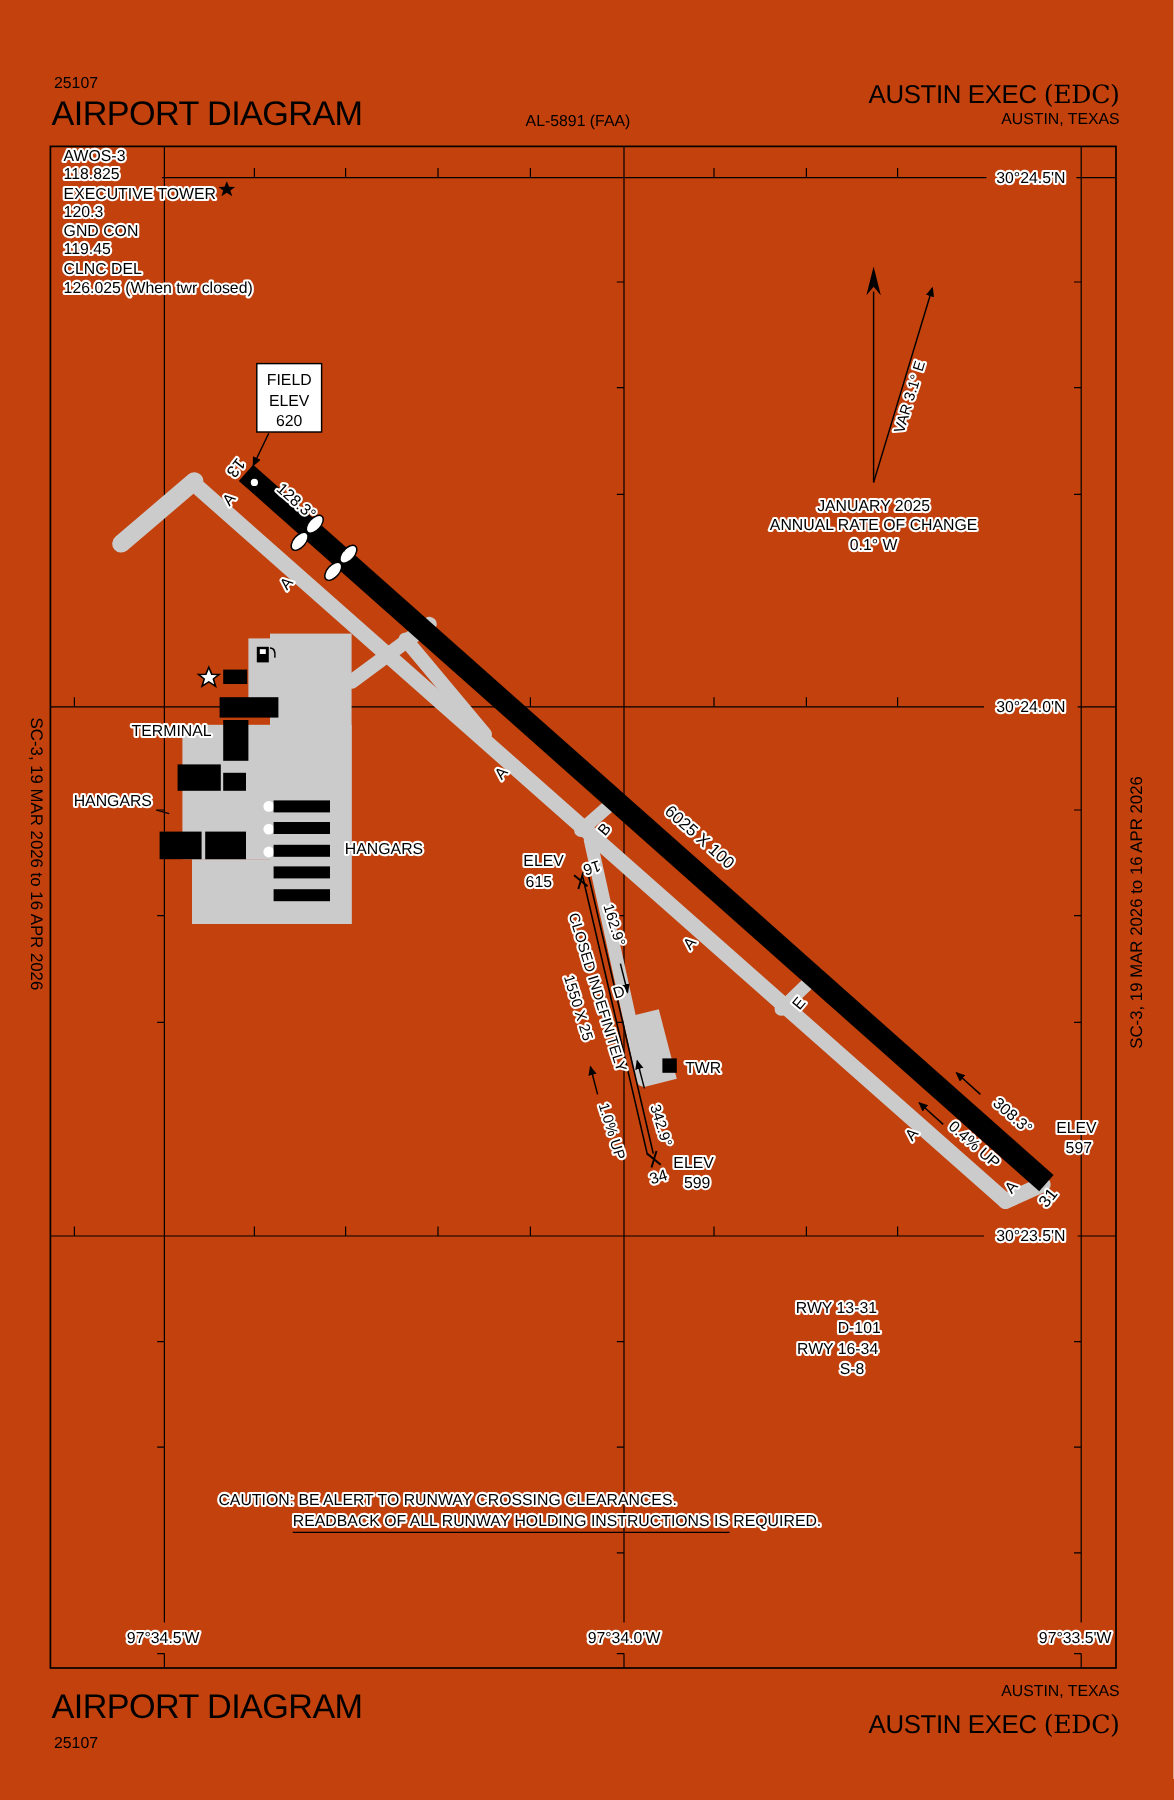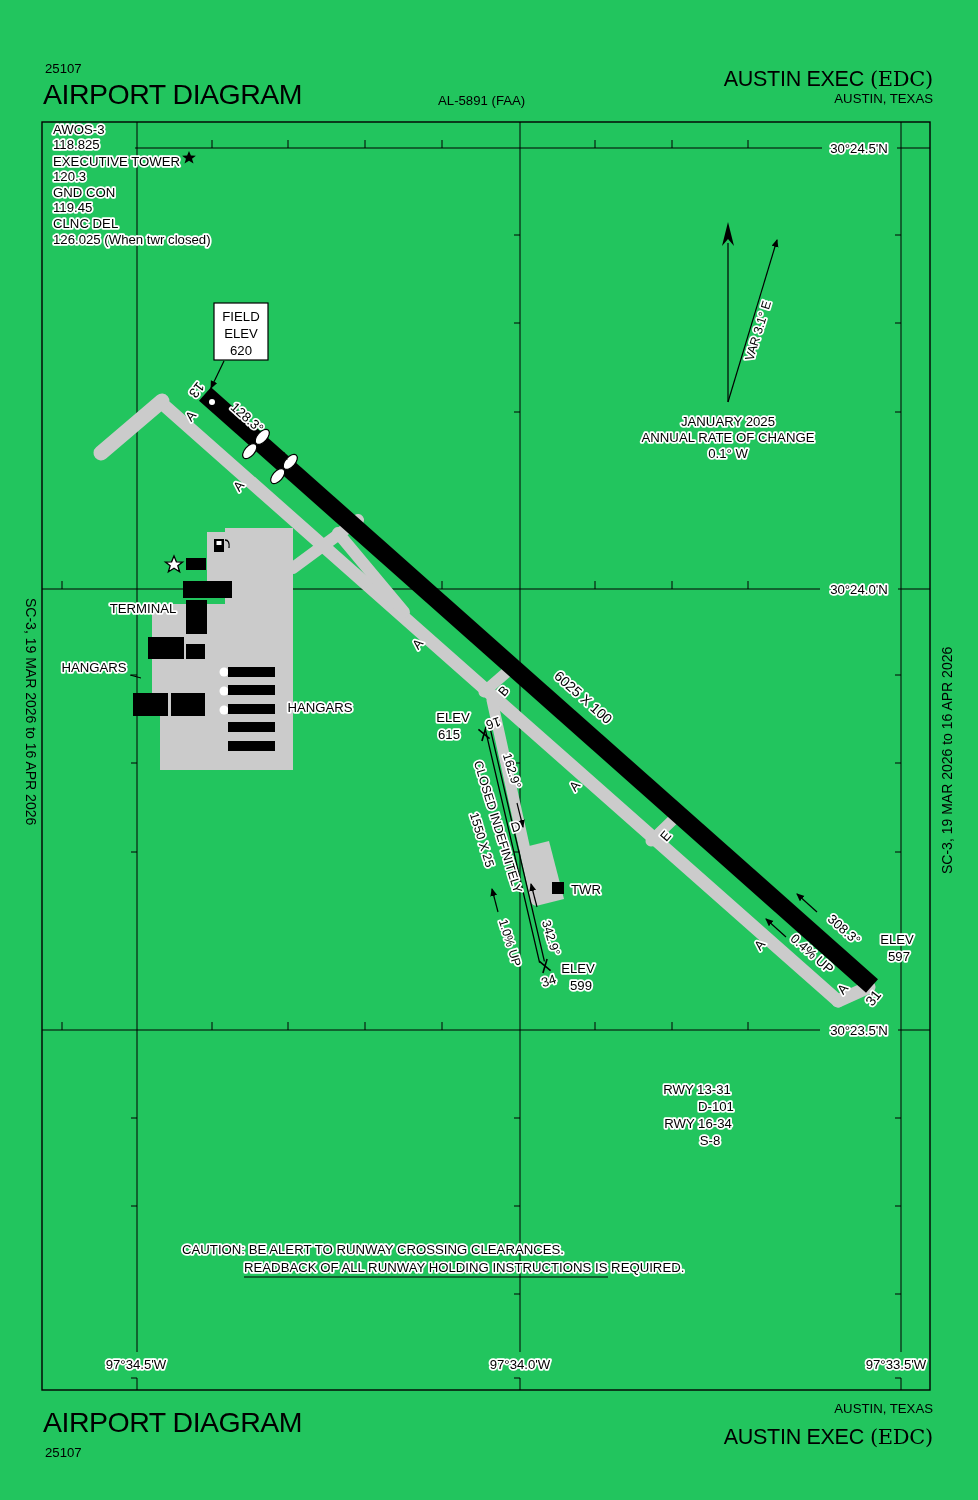--- a/index.html
+++ b/index.html
@@ -1,16 +1,16 @@
 <!DOCTYPE html>
 <html><head>
 <meta charset="utf-8">
 <style>
   html,body{margin:0;padding:0;background:#ffffff;}
-  .page{width:978px;height:1500px;position:relative;background:#22c55e;overflow:hidden;}
+  .page{width:978px;height:1500px;position:relative;background:#c2410c;overflow:hidden;}
   svg text{font-family:"Liberation Sans","DejaVu Sans",sans-serif;fill:#000;}
   .halo{paint-order:stroke;stroke:#ffffff;stroke-width:3.5px;stroke-linejoin:round;}
   .t13{font-size:13.2px;}
   .t12{font-size:12.4px;}
   .t14{font-size:14px;}
   .big{font-size:28.5px;letter-spacing:-0.5px;}
   .apt{font-size:21.5px;letter-spacing:-0.3px;}
   .serif{font-family:"DejaVu Serif","Liberation Serif",serif;font-size:21px;}
   .mid{text-anchor:middle;}
   .end{text-anchor:end;}

